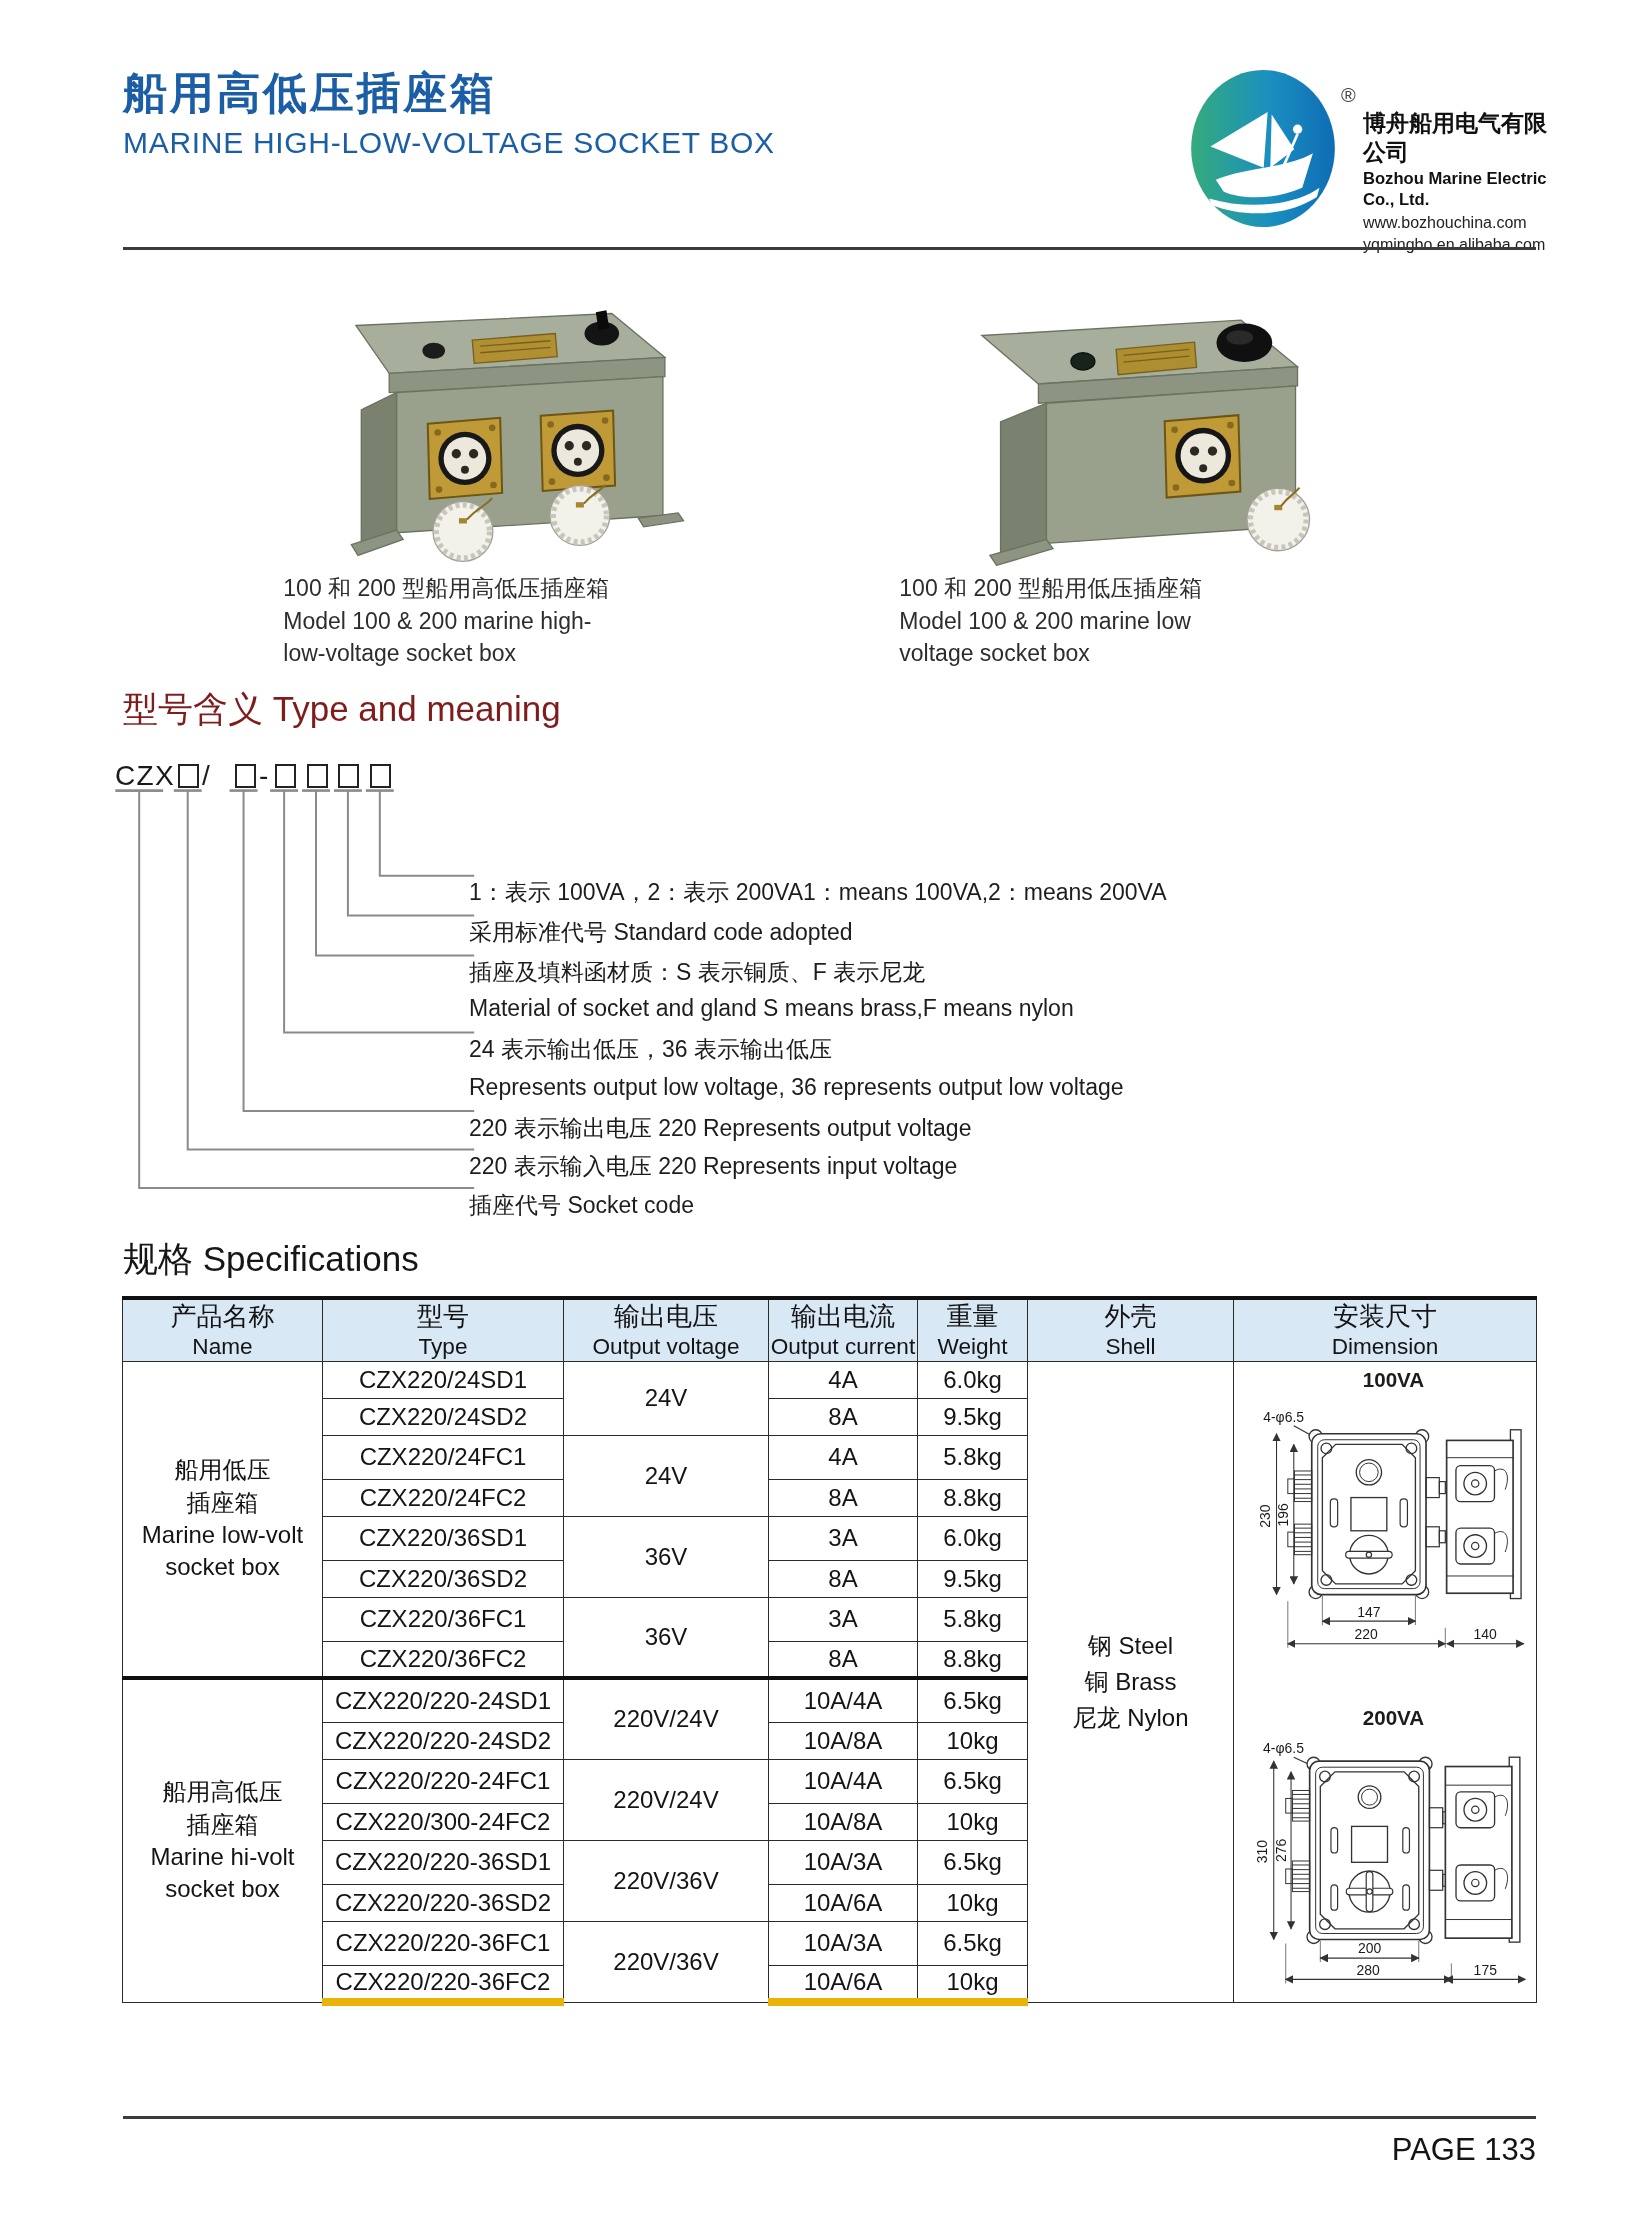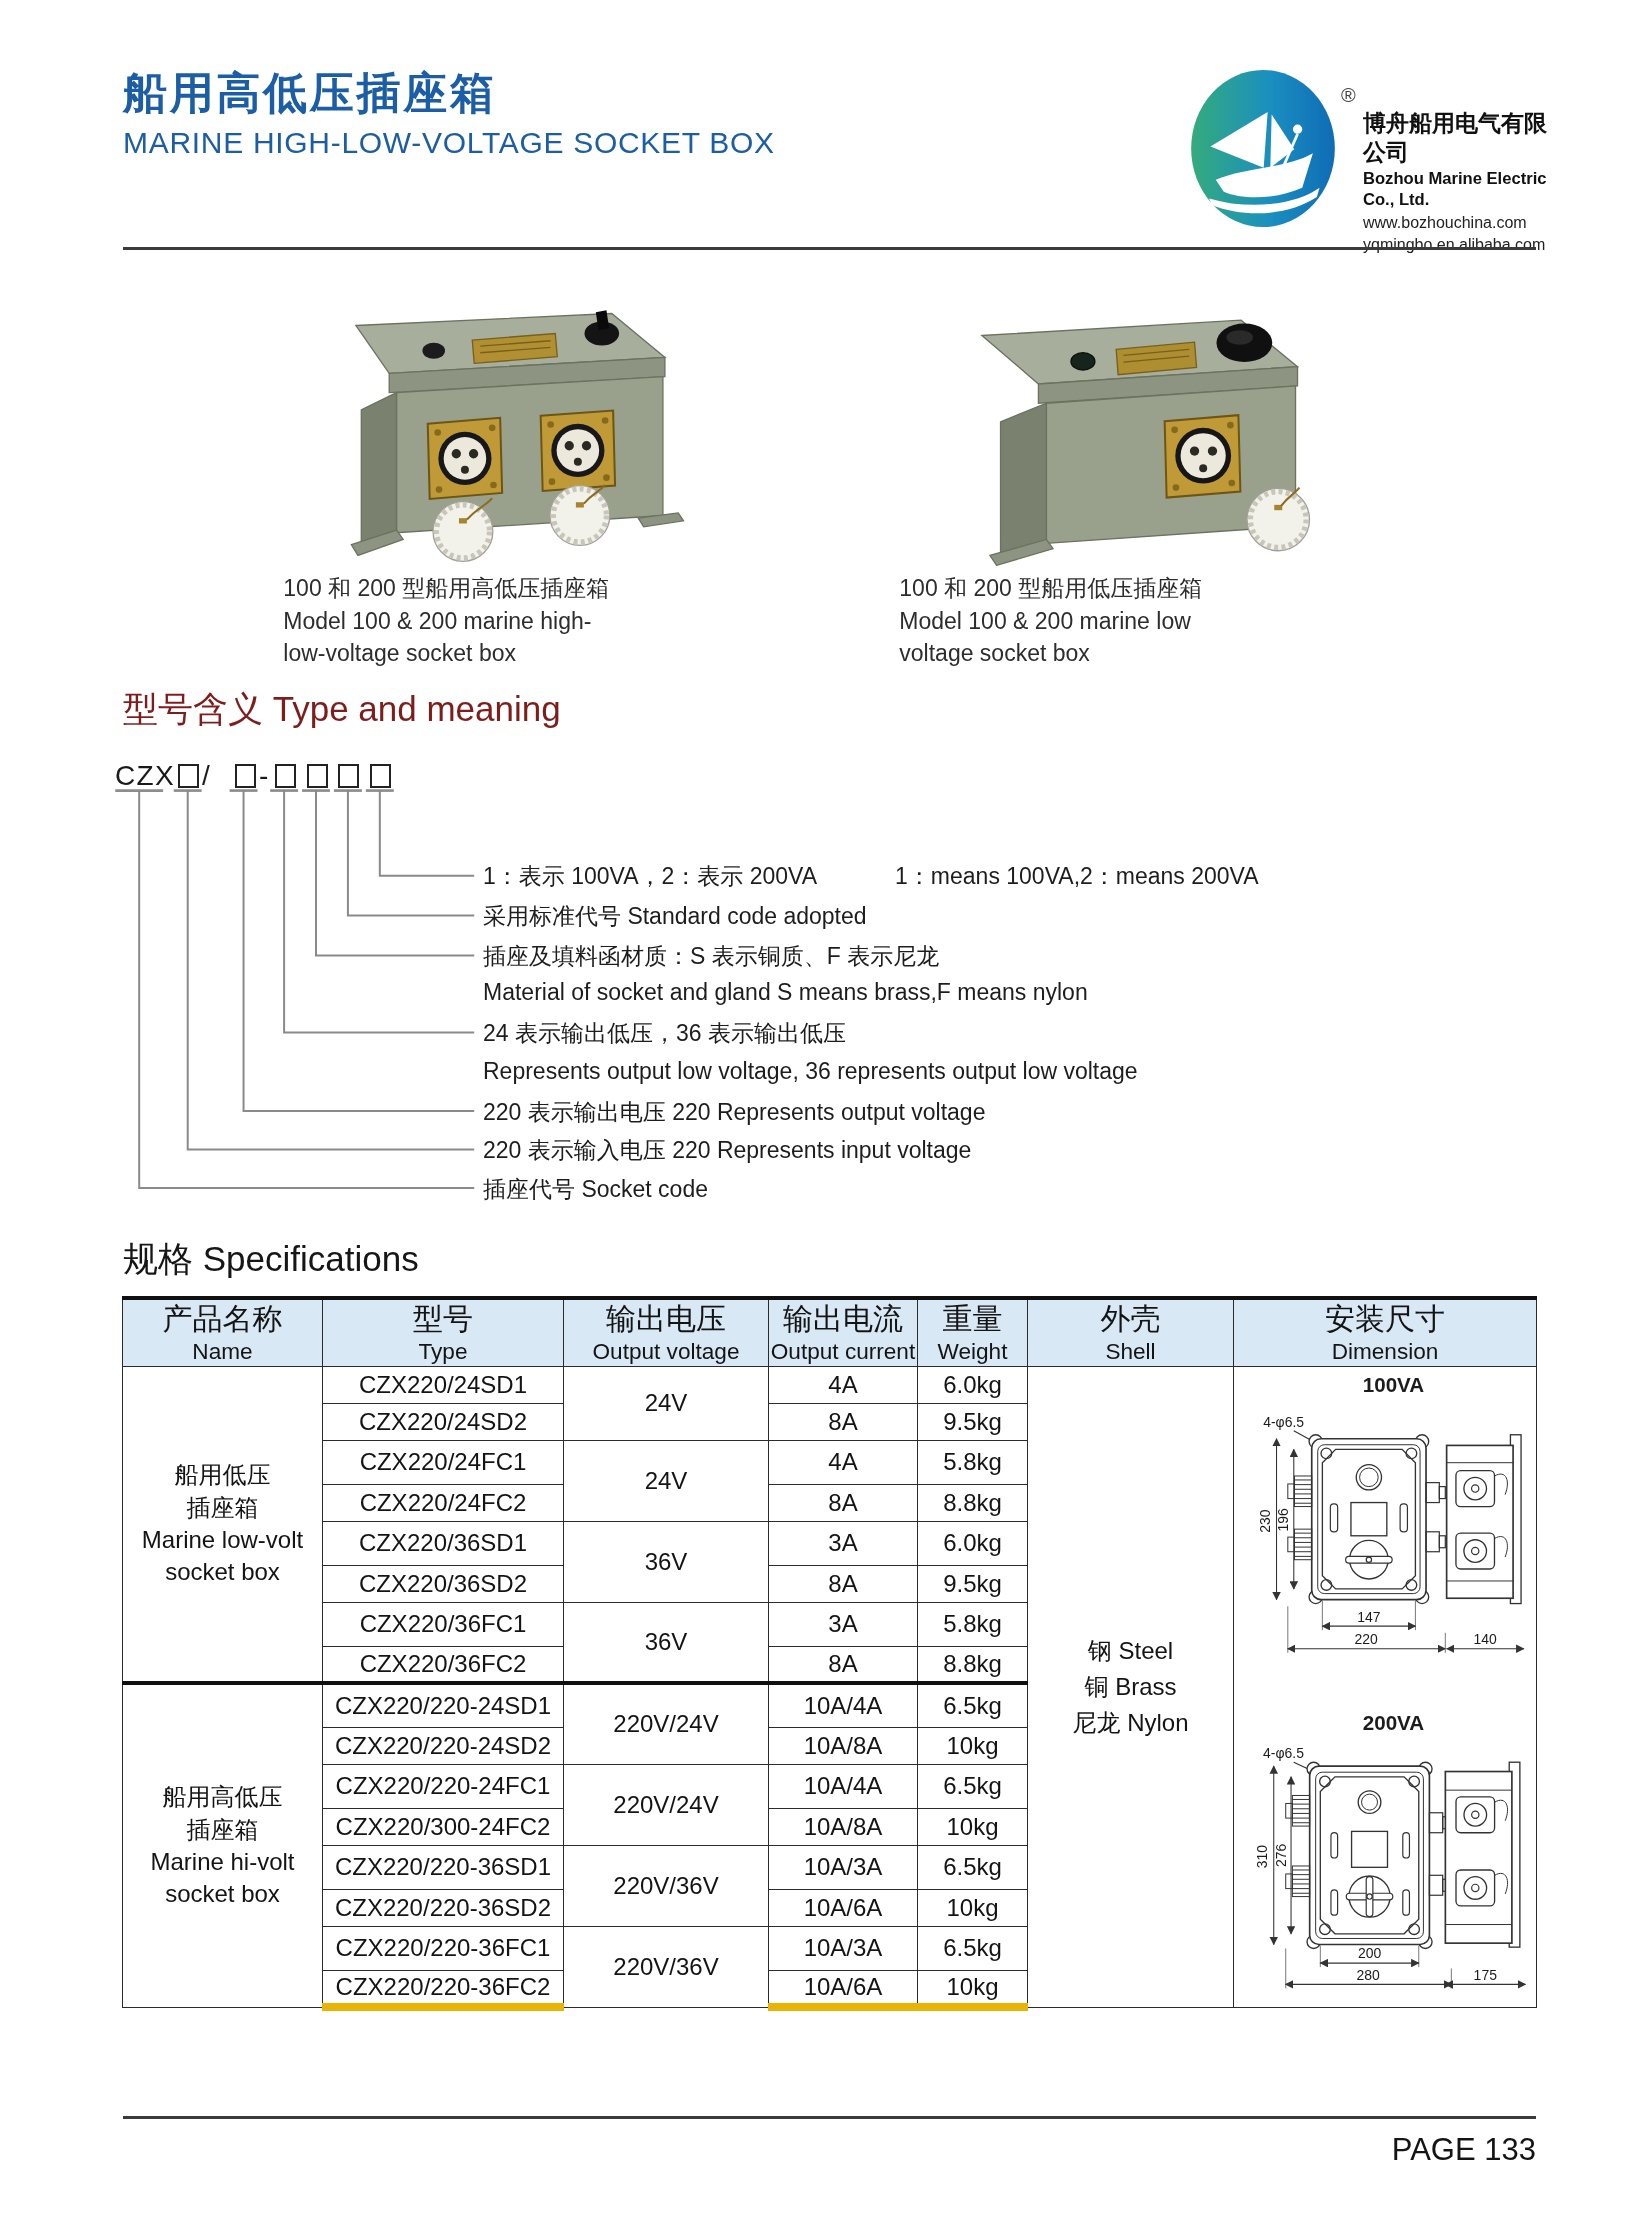--- a/index.html
+++ b/index.html
@@ -31,32 +31,32 @@
   .caption{margin:4px 0 0 17.3px;font-size:23px;color:#2d2d2d;line-height:1.42;}
 
   
   .tm-heading{left:123px;top:686px;font-size:35px;color:#7f1d1d;}
   .tm-diagram{left:115px;top:760px;width:1423px;height:452px;}
   .tm-code{position:absolute;left:0;top:0;height:33px;width:293px;text-align:right;}
   .tm-czx{position:absolute;left:0;top:0;font-size:28px;font-weight:500;letter-spacing:1.3px;}
   .tm-box{position:absolute;top:4px;width:17.3px;height:20px;border:2px solid #222;}
   .tm-sep{position:absolute;top:0;font-size:28px;}
   .tm-svg{position:absolute;left:0;top:0;}
-  .tm-row{position:absolute;left:368px;font-size:23px;color:#1d1d1d;white-space:nowrap;display:flex;gap:78px;}
+  .tm-row{position:absolute;left:354px;font-size:23px;color:#1d1d1d;white-space:nowrap;display:flex;margin-top:16px;}
 
   
   .spec-heading{left:123px;top:1236px;font-size:35px;color:#161616;}
   .spec-table-wrap{left:122px;top:1296px;}
   table.spec{border-collapse:collapse;table-layout:fixed;width:1414px;}
   table.spec td{border:1.3px solid #2b2b2b;text-align:center;vertical-align:middle;
                 font-size:24px;color:#141414;padding:0;}
   table.spec tr{height:37px;}
   tr.hdr{height:106px;}
   tr.hdr td{background:#d9e8f5;border-top:4.7px solid #101010;font-size:22.6px;line-height:1.25;}
-  .hdr-zh{font-size:30px;}
+  .hdr-zh{font-size:26px;}
   .hdr-en{font-size:22.6px;}
   td.name-cell{line-height:1.35;font-size:23px;margin-left:12px;}
   td.shell-cell{line-height:1.5;font-size:23px;}
   td.dim-cell{vertical-align:top;padding-top:116px;}
   tr.grp-sep td{border-top:4px solid #101010;}
   table.spec tr:last-child td{border-bottom:8px solid #eab308;}
   .dim-svg-block{display:block;margin:0 auto;}
   .dim-gap{height:35px;}
 
   

